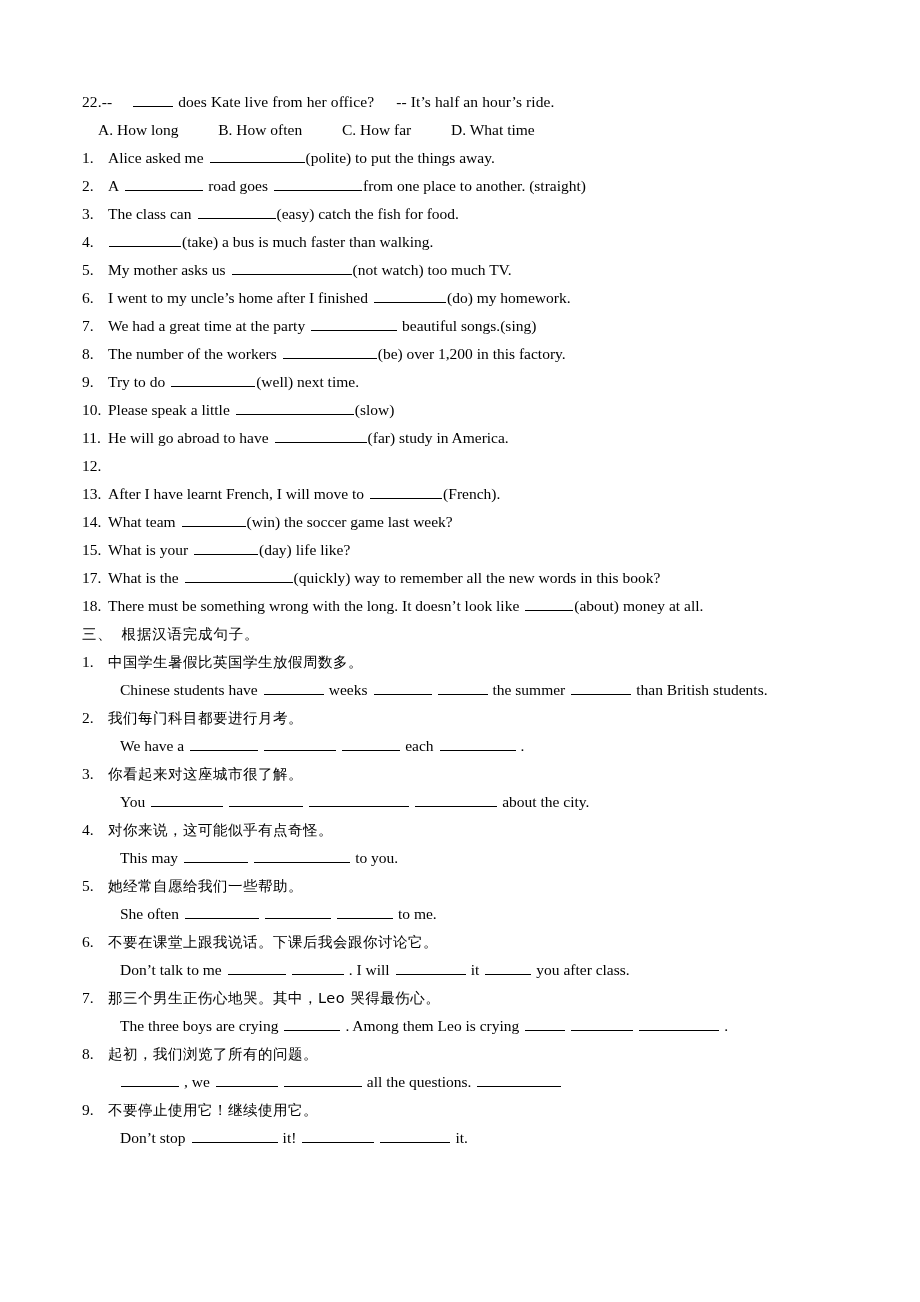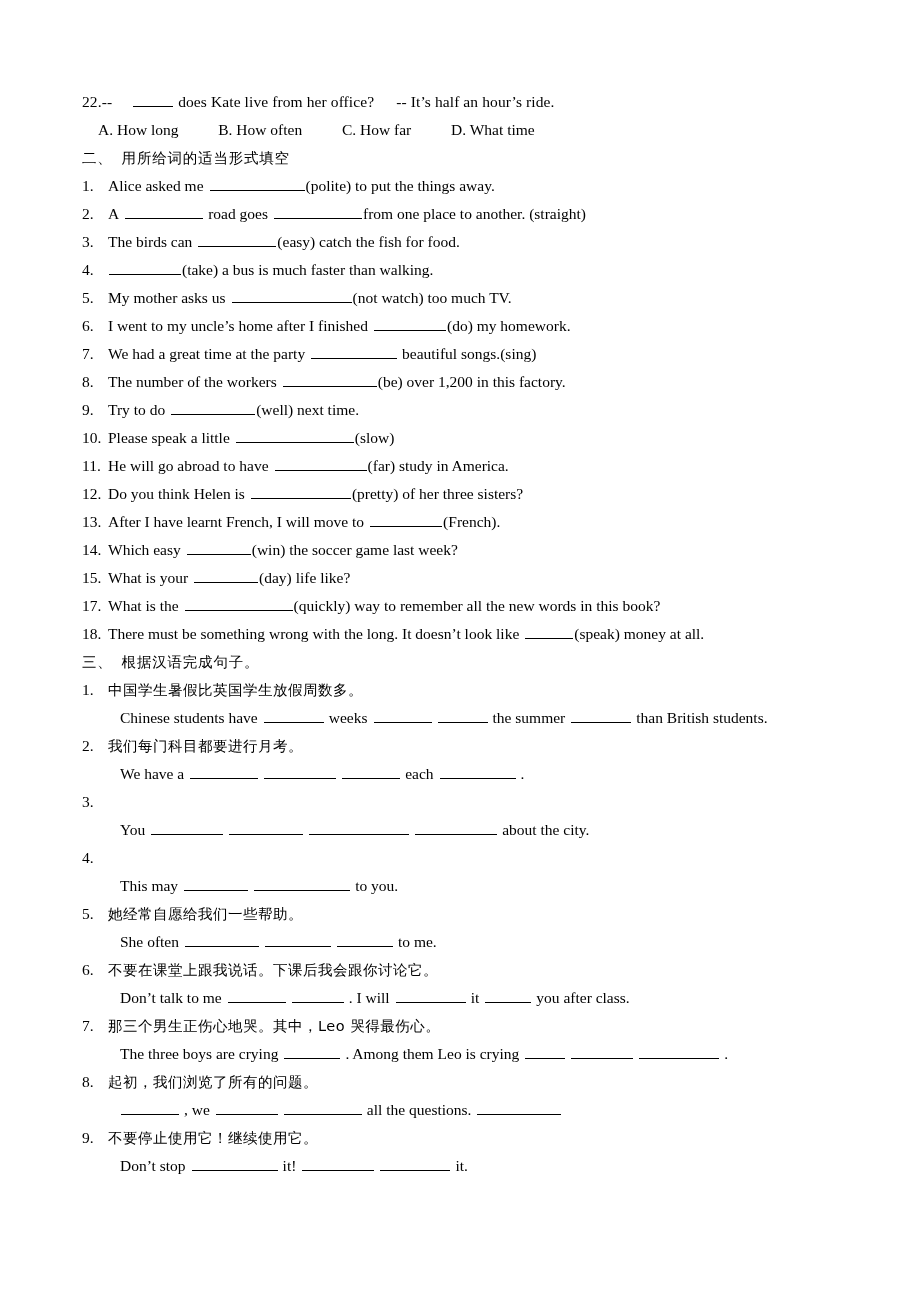--- a/index.html
+++ b/index.html
@@ -109,36 +109,33 @@
   <div class="mc">
     <span class="opt">A. How long</span>
     <span class="gap" style="width:32px"></span>
     <span class="opt">B. How often</span>
     <span class="gap" style="width:32px"></span>
     <span class="opt">C. How far</span>
     <span class="gap" style="width:32px"></span>
     <span class="opt">D. What time</span>
   </div>
 
-  <div class="section-head">
-    <span class="marker">二、</span><span>用所给词的适当形式填空</span>
-  </div>
 
   <div id="section-two-items">
       <div class="row">
         <span class="num">1.</span>
         <span class="body"><span>Alice asked me</span><span class="gap" style="width: 5px;"></span><span class="bl" style="width: 95px;"></span><span>(polite) to put the things away.</span></span>
       </div>
       <div class="row">
         <span class="num">2.</span>
         <span class="body"><span>A</span><span class="gap" style="width: 5px;"></span><span class="bl" style="width: 78px;"></span><span class="gap" style="width: 4px;"></span><span>road goes</span><span class="gap" style="width: 5px;"></span><span class="bl" style="width: 88px;"></span><span>from one place to another. (straight)</span></span>
       </div>
       <div class="row">
         <span class="num">3.</span>
-        <span class="body"><span>The birds can</span><span class="gap" style="width: 5px;"></span><span class="bl" style="width: 78px;"></span><span>(easy) catch the fish for food.</span></span>
+        <span class="body"><span>The class can</span><span class="gap" style="width: 5px;"></span><span class="bl" style="width: 78px;"></span><span>(easy) catch the fish for food.</span></span>
       </div>
       <div class="row">
         <span class="num">4.</span>
         <span class="body"><span class="bl" style="width: 72px;"></span><span>(take) a bus is much faster than walking.</span></span>
       </div>
       <div class="row">
         <span class="num">5.</span>
         <span class="body"><span>My mother asks us</span><span class="gap" style="width: 5px;"></span><span class="bl" style="width: 120px;"></span><span>(not watch) too much TV.</span></span>
       </div>
       <div class="row">
@@ -160,65 +157,66 @@
       <div class="row">
         <span class="num">10.</span>
         <span class="body"><span>Please speak a little</span><span class="gap" style="width: 5px;"></span><span class="bl" style="width: 118px;"></span><span>(slow)</span></span>
       </div>
       <div class="row">
         <span class="num">11.</span>
         <span class="body"><span>He will go abroad to have</span><span class="gap" style="width: 5px;"></span><span class="bl" style="width: 92px;"></span><span>(far) study in America.</span></span>
       </div>
       <div class="row">
         <span class="num">12.</span>
-        <span class="body"><span>Do you think Helen is</span><span class="gap" style="width: 5px;"></span><span class="bl" style="width: 100px;"></span><span>(pretty) of her three sisters?</span></span>
       </div>
       <div class="row">
         <span class="num">13.</span>
         <span class="body"><span>After I have learnt French, I will move to</span><span class="gap" style="width: 5px;"></span><span class="bl" style="width: 72px;"></span><span>(French).</span></span>
       </div>
       <div class="row">
         <span class="num">14.</span>
-        <span class="body"><span>Which easy</span><span class="gap" style="width: 5px;"></span><span class="bl" style="width: 64px;"></span><span>(win) the soccer game last week?</span></span>
+        <span class="body"><span>What team</span><span class="gap" style="width: 5px;"></span><span class="bl" style="width: 64px;"></span><span>(win) the soccer game last week?</span></span>
       </div>
       <div class="row">
         <span class="num">15.</span>
         <span class="body"><span>What is your</span><span class="gap" style="width: 5px;"></span><span class="bl" style="width: 64px;"></span><span>(day) life like?</span></span>
       </div>
       <div class="row">
         <span class="num">17.</span>
         <span class="body"><span>What is the</span><span class="gap" style="width: 5px;"></span><span class="bl" style="width: 108px;"></span><span>(quickly) way to remember all the new words in this book?</span></span>
       </div>
       <div class="row">
         <span class="num">18.</span>
-        <span class="body"><span>There must be something wrong with the long. It doesn’t look like</span><span class="gap" style="width: 5px;"></span><span class="bl" style="width: 48px;"></span><span>(speak) money at all.</span></span>
+        <span class="body"><span>There must be something wrong with the long. It doesn’t look like</span><span class="gap" style="width: 5px;"></span><span class="bl" style="width: 48px;"></span><span>(about) money at all.</span></span>
       </div>
     </div>
 
   <div class="section-head">
     <span class="marker">三、</span><span>根据汉语完成句子。</span>
   </div>
 
   <div id="section-three-items">
       <div class="row cn">
         <span class="num">1.</span>
         <span class="body">中国学生暑假比英国学生放假周数多。</span>
       </div>
       <div class="answer"><span>Chinese students have</span><span class="gap" style="width: 5px;"></span><span class="bl" style="width: 60px;"></span><span class="gap" style="width: 4px;"></span><span>weeks</span><span class="gap" style="width: 5px;"></span><span class="bl" style="width: 58px;"></span><span class="gap" style="width: 4px;"></span><span class="bl" style="width: 50px;"></span><span class="gap" style="width: 4px;"></span><span>the summer</span><span class="gap" style="width: 5px;"></span><span class="bl" style="width: 60px;"></span><span class="gap" style="width: 4px;"></span><span>than British students.</span></div>
       <div class="row cn">
         <span class="num">2.</span>
         <span class="body">我们每门科目都要进行月考。</span>
       </div>
       <div class="answer"><span>We have a</span><span class="gap" style="width: 5px;"></span><span class="bl" style="width: 68px;"></span><span class="gap" style="width: 4px;"></span><span class="bl" style="width: 72px;"></span><span class="gap" style="width: 4px;"></span><span class="bl" style="width: 58px;"></span><span class="gap" style="width: 4px;"></span><span>each</span><span class="gap" style="width: 5px;"></span><span class="bl" style="width: 76px;"></span><span class="gap" style="width: 4px;"></span><span>.</span></div>
       <div class="row cn">
         <span class="num">3.</span>
+        <span class="body">你看起来对这座城市很了解。</span>
       </div>
       <div class="answer"><span>You</span><span class="gap" style="width: 5px;"></span><span class="bl" style="width: 72px;"></span><span class="gap" style="width: 4px;"></span><span class="bl" style="width: 74px;"></span><span class="gap" style="width: 4px;"></span><span class="bl" style="width: 100px;"></span><span class="gap" style="width: 4px;"></span><span class="bl" style="width: 82px;"></span><span class="gap" style="width: 4px;"></span><span>about the city.</span></div>
       <div class="row cn">
         <span class="num">4.</span>
+        <span class="body">对你来说，这可能似乎有点奇怪。</span>
       </div>
       <div class="answer"><span>This may</span><span class="gap" style="width: 5px;"></span><span class="bl" style="width: 64px;"></span><span class="gap" style="width: 4px;"></span><span class="bl" style="width: 96px;"></span><span class="gap" style="width: 4px;"></span><span>to you.</span></div>
       <div class="row cn">
         <span class="num">5.</span>
         <span class="body">她经常自愿给我们一些帮助。</span>
       </div>
       <div class="answer"><span>She often</span><span class="gap" style="width: 5px;"></span><span class="bl" style="width: 74px;"></span><span class="gap" style="width: 4px;"></span><span class="bl" style="width: 66px;"></span><span class="gap" style="width: 4px;"></span><span class="bl" style="width: 56px;"></span><span class="gap" style="width: 4px;"></span><span>to me.</span></div>
       <div class="row cn">
         <span class="num">6.</span>
         <span class="body">不要在课堂上跟我说话。下课后我会跟你讨论它。</span>

